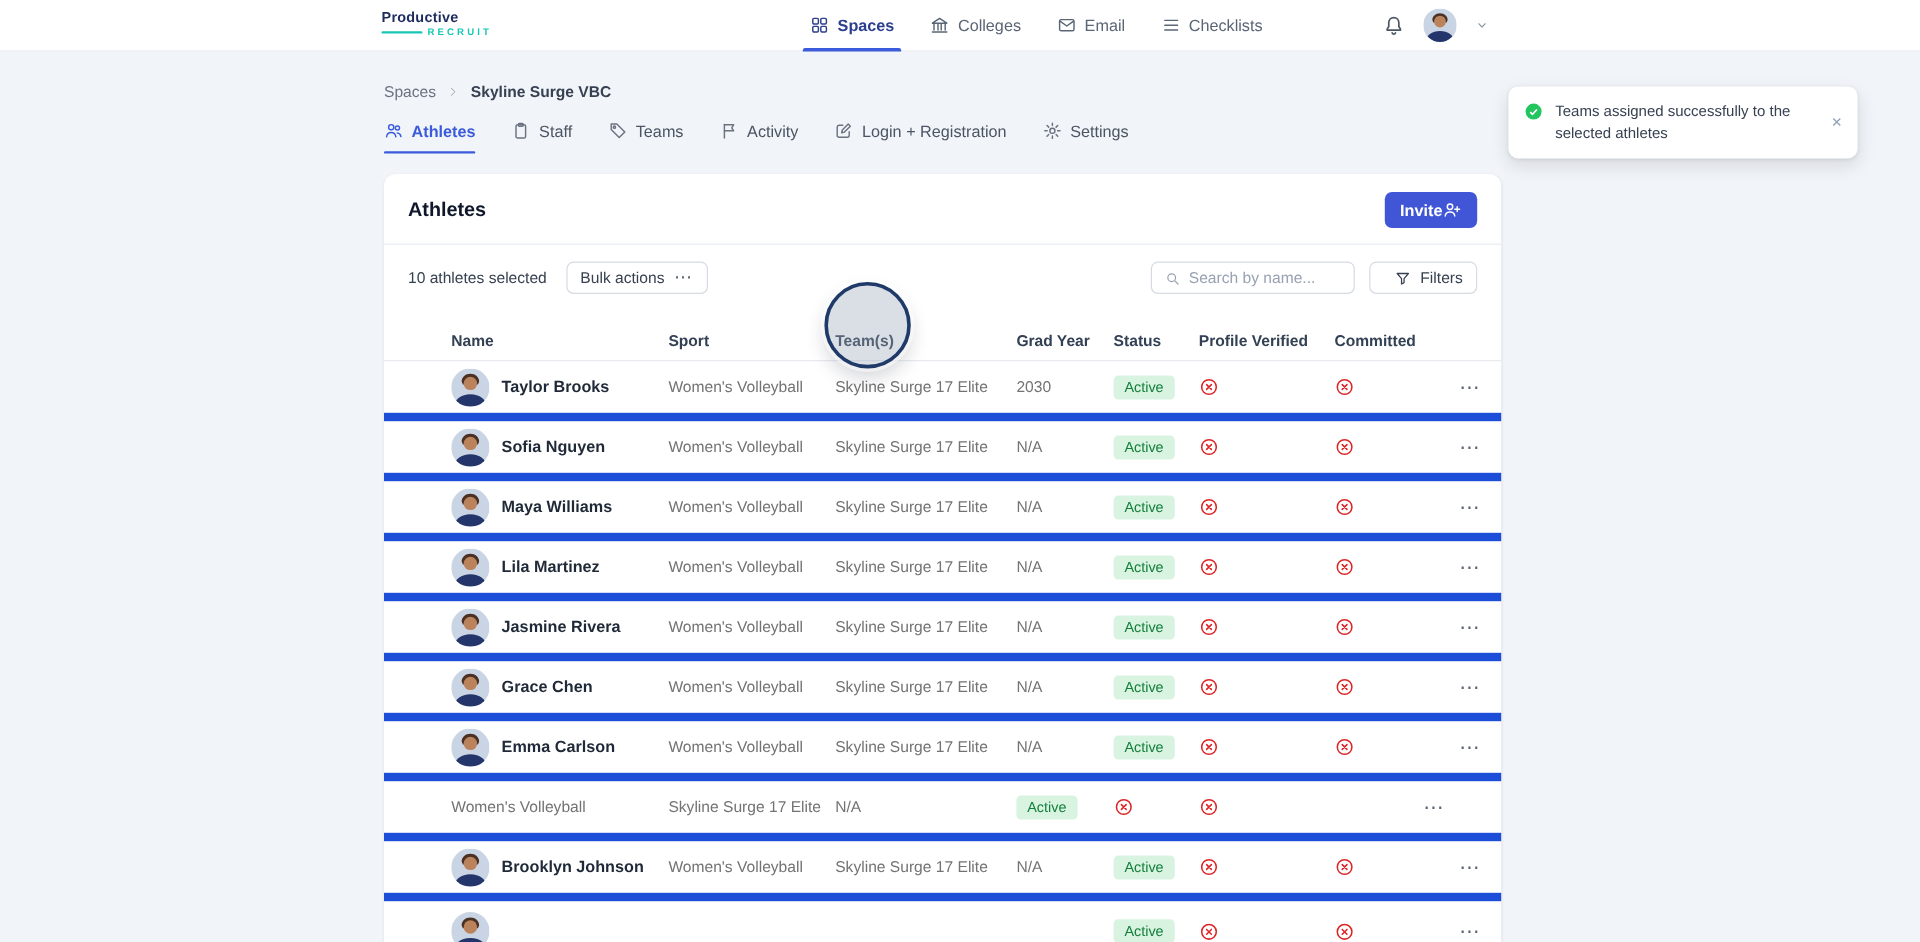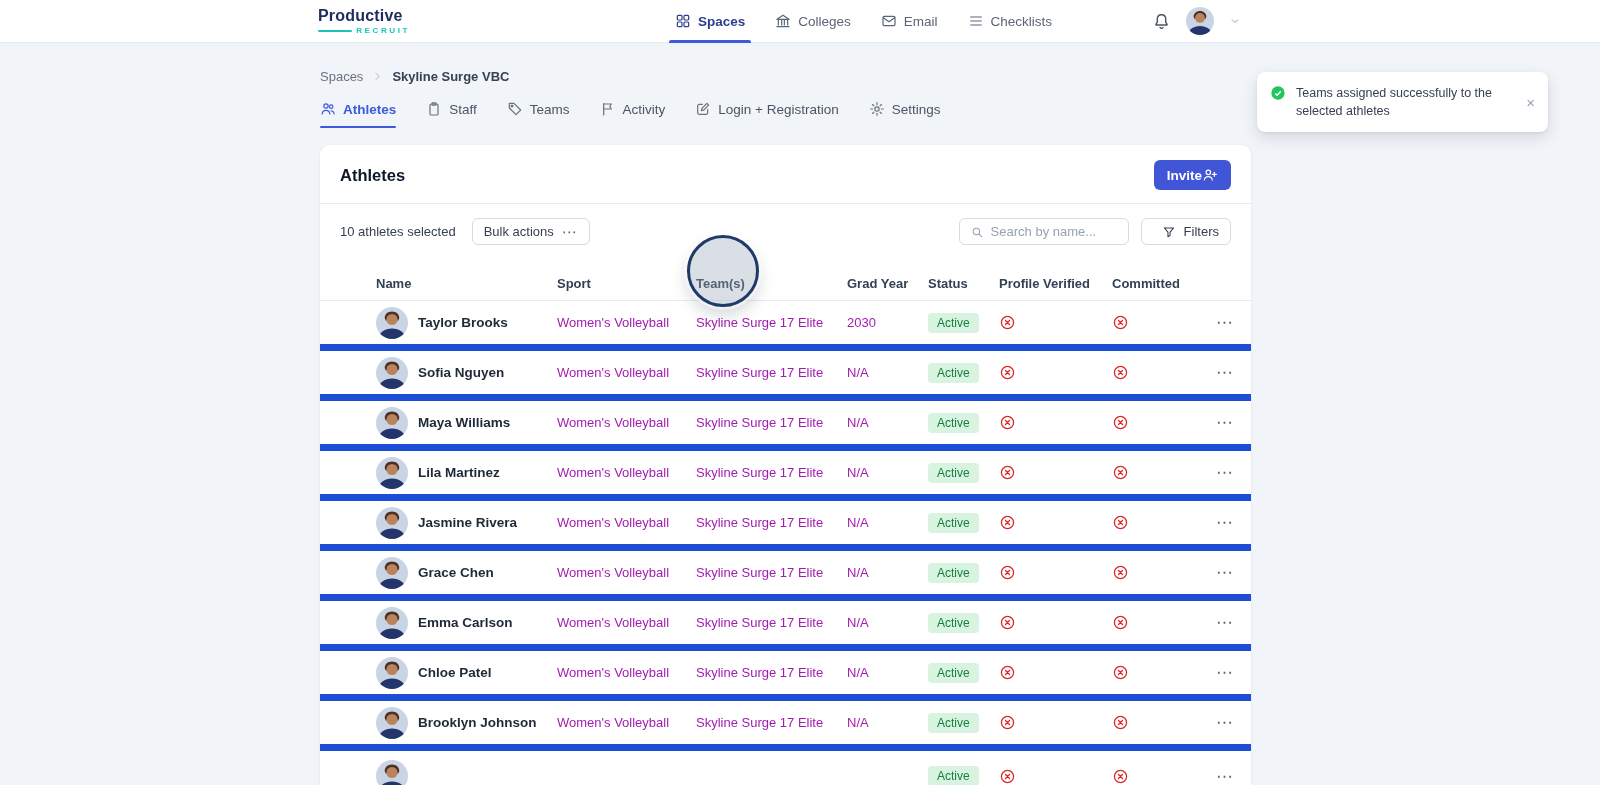--- a/index.html
+++ b/index.html
@@ -9,21 +9,21 @@
     overflow: hidden;
     background: #f1f4f8;
     font-family: "Liberation Sans", sans-serif;
     color: #1f2937;
   }
   svg.icon { fill: none; stroke: currentColor; stroke-width: 1.8; stroke-linecap: round; stroke-linejoin: round; display: block; }
 
   
   .topbar { position: relative; height: 43px; background: #fff; border-bottom: 1px solid #e8ecf1; }
   .logo { position: absolute; left: 318px; top: 7px; width: 92px; cursor: pointer; }
-  .logo-top { font-size: 16px; font-weight: 700; color: #1d2c5e; letter-spacing: .2px; }
+  .logo-top { font-size: 12px; font-weight: 700; color: #1d2c5e; letter-spacing: .2px; }
   .logo-bottom { display: flex; align-items: center; gap: 4px; margin-top: 1px; }
   .logo-line { height: 2px; background: #17c6b6; flex: 1; border-radius: 1px; }
   .logo-recruit { font-size: 8px; letter-spacing: 2.6px; color: #17c6b6; font-weight: 700; }
   .mainnav { position: absolute; left: 675px; top: 0; height: 100%; display: flex; gap: 30px; }
   .nav-item { display: flex; gap: 7px; align-items: center; height: 100%; color: #5a6576; font-size: 13.5px; position: relative; cursor: pointer; }
   .nav-item svg { width: 16px; height: 16px; }
   .nav-item.active { color: #2c3e8f; font-weight: 700; }
   .nav-item.active::after { content: ""; position: absolute; bottom: -1px; left: -6px; right: -6px; height: 3px; background: #3b5bdb; border-radius: 2px 2px 0 0; }
   .topbar-right { position: absolute; left: 1152px; top: 0; height: 100%; display: flex; gap: 15px; align-items: center; }
   .bell-btn { color: #4b5563; cursor: pointer; }
@@ -70,21 +70,21 @@
   
   .thead, .trow { display: grid; grid-template-columns: 36px 181px 139px 151px 81px 71px 113px 95px 1fr; align-items: center; padding: 0 14px 0 20px; }
   .thead { margin-top: 21px; height: 35px; border-bottom: 1px solid #e8ecf1; font-size: 13px; font-weight: 700; color: #334155; }
   .trow { height: 50px; border-bottom: 7px solid #1d4ed8; }
   .trow:last-child { border-bottom: none; }
   .checkbox { width: 16px; height: 16px; border-radius: 4px; background: #2e6be6; position: relative; cursor: pointer; }
   .checkbox::after { content: ""; position: absolute; left: 5.5px; top: 2.5px; width: 4px; height: 8px; border: solid #fff; border-width: 0 2px 2px 0; transform: rotate(45deg); }
   .cell-name { display: flex; gap: 10px; align-items: center; font-size: 13.5px; font-weight: 700; color: #1f2937; }
   .row-avatar { width: 32px; height: 32px; border-radius: 50%; overflow: hidden; flex: 0 0 auto; }
   .row-avatar svg { width: 100%; height: 100%; display: block; }
-  .cell-muted { font-size: 13px; color: #a21caf; }
+  .cell-muted { font-size: 13px; color: #737373; }
   .pill { display: inline-block; font-size: 12px; font-weight: 500; color: #15803d; background: #d9f3e1; padding: 3px 9px; border-radius: 4px; }
   .xicon { color: #dc2626; } .xicon svg { width: 17px; height: 17px; }
   .cell-menu { text-align: right; padding-right: 3px; }
   .row-menu { color: #5b6573; font-size: 17px; letter-spacing: 1px; cursor: pointer; display: inline-block; }
 
   
   .toast { position: absolute; left: 1257px; top: 72px; width: 291px; background: #fff; border-radius: 8px;
            box-shadow: 0 6px 16px rgba(15,23,42,.12), 0 1px 3px rgba(15,23,42,.08);
            padding: 12px 13px; display: flex; gap: 10px; z-index: 50; }
   .toast-check { width: 16px; height: 16px; flex: 0 0 auto; margin-top: 1px; }
@@ -493,28 +493,20 @@
                 <use href="#i-x-circle"></use>
               </svg></span></div>
     <div><span class="xicon"><svg class="icon">
                 <use href="#i-x-circle"></use>
               </svg></span></div>
     <div class="cell-menu"><span class="row-menu">⋯</span></div>
   </div>
 
   <div class="trow">
     <div><span class="checkbox"></span></div>
-    <div class="cell-name">
-      <span class="row-avatar">
-        <svg>
-                <use href="#i-athlete-avatar"></use>
-              </svg>
-      </span>
-      <span>Chloe Patel</span>
-    </div>
     <div class="cell-muted">Women's Volleyball</div>
     <div class="cell-muted">Skyline Surge 17 Elite</div>
     <div class="cell-muted">N/A</div>
     <div><span class="pill">Active</span></div>
     <div><span class="xicon"><svg class="icon">
                 <use href="#i-x-circle"></use>
               </svg></span></div>
     <div><span class="xicon"><svg class="icon">
                 <use href="#i-x-circle"></use>
               </svg></span></div>

